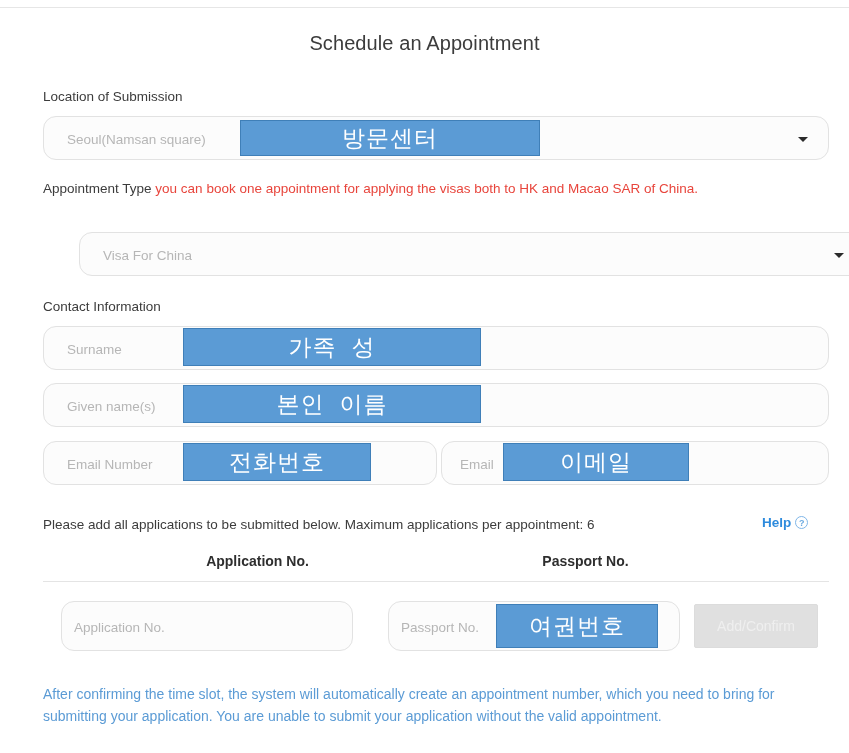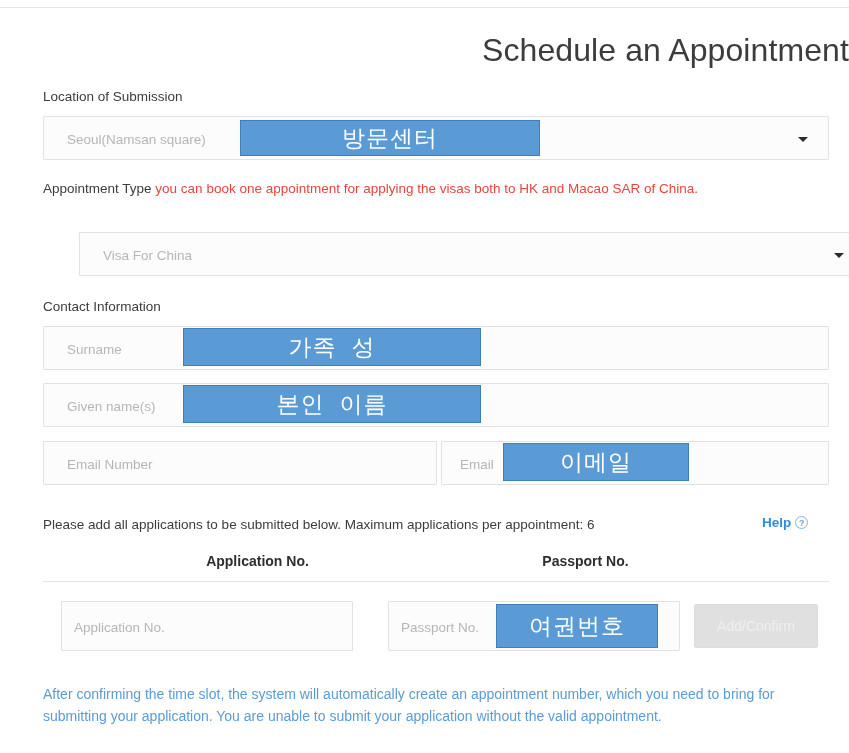--- a/index.html
+++ b/index.html
@@ -23,43 +23,43 @@
   }
   .topline {
     position: absolute;
     left: 0;
     top: 7px;
     width: 849px;
     height: 1px;
     background: #e6e6e6;
   }
   .title {
-    text-align: right;
-    font-size: 32px;
+    text-align: center;
+    font-size: 20px;
     font-weight: 400;
     color: #3c3c3c;
     margin: 0;
     padding-top: 32px;
     letter-spacing: 0.1px;
   }
   .field-label {
     position: absolute;
     font-size: 13.5px;
     color: #3c3c3c;
     line-height: 18px;
   }
   .hint-red {
     color: #e8453c;
   }
   .box {
     position: absolute;
     background: #fcfcfc;
     border: 1px solid #e2e2e2;
     box-sizing: border-box;
-    border-radius: 1px;
+    border-radius: 13px;
   }
   .box-inner-label {
     position: absolute;
     font-size: 13.5px;
     color: #b6b6b6;
     line-height: 1;
     white-space: nowrap;
   }
   .caret {
     position: absolute;
@@ -183,20 +183,21 @@
   <div class="overlay" style="left:183px; top:328px; width:298px; height:38px;">가족 성</div>
 
   <div class="box" style="left:43px; top:383px; width:786px; height:44px;">
     <div class="box-inner-label" style="left:23px; top:16px;">Given name(s)</div>
   </div>
   <div class="overlay" style="left:183px; top:385px; width:298px; height:38px;">본인 이름</div>
 
   <div class="box" style="left:43px; top:441px; width:394px; height:44px;">
     <div class="box-inner-label" style="left:23px; top:16px;">Email Number</div>
   </div>
+  <div class="overlay" style="left:183px; top:443px; width:188px; height:38px;">전화번호</div>
 
   <div class="box" style="left:441px; top:441px; width:388px; height:44px;">
     <div class="box-inner-label" style="left:18px; top:16px;">Email</div>
   </div>
   <div class="overlay" style="left:503px; top:443px; width:186px; height:38px;">이메일</div>
 
   <div class="note-line" style="left:43px; top:516px;">Please add all applications to be submitted below. Maximum applications per appointment: 6</div>
 
   <div class="help-link" style="left:762px; top:515px;">
     <span>Help</span>

